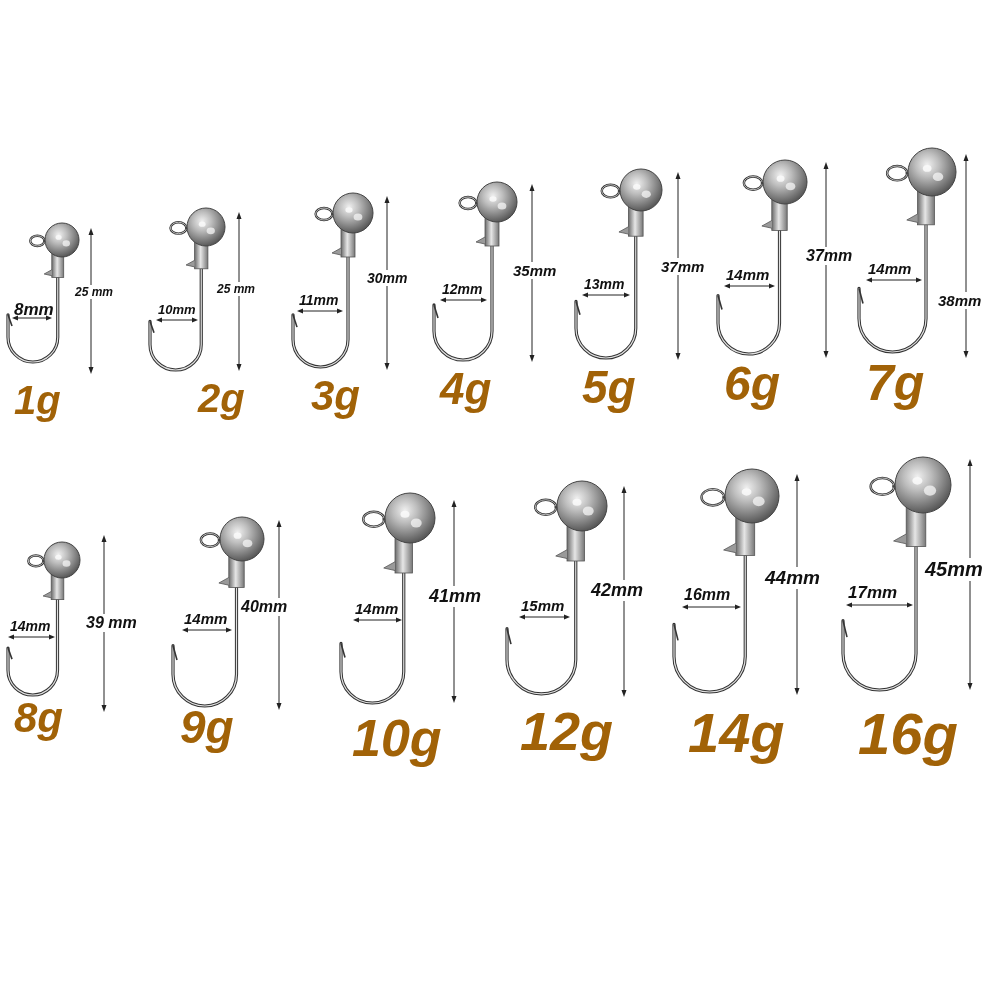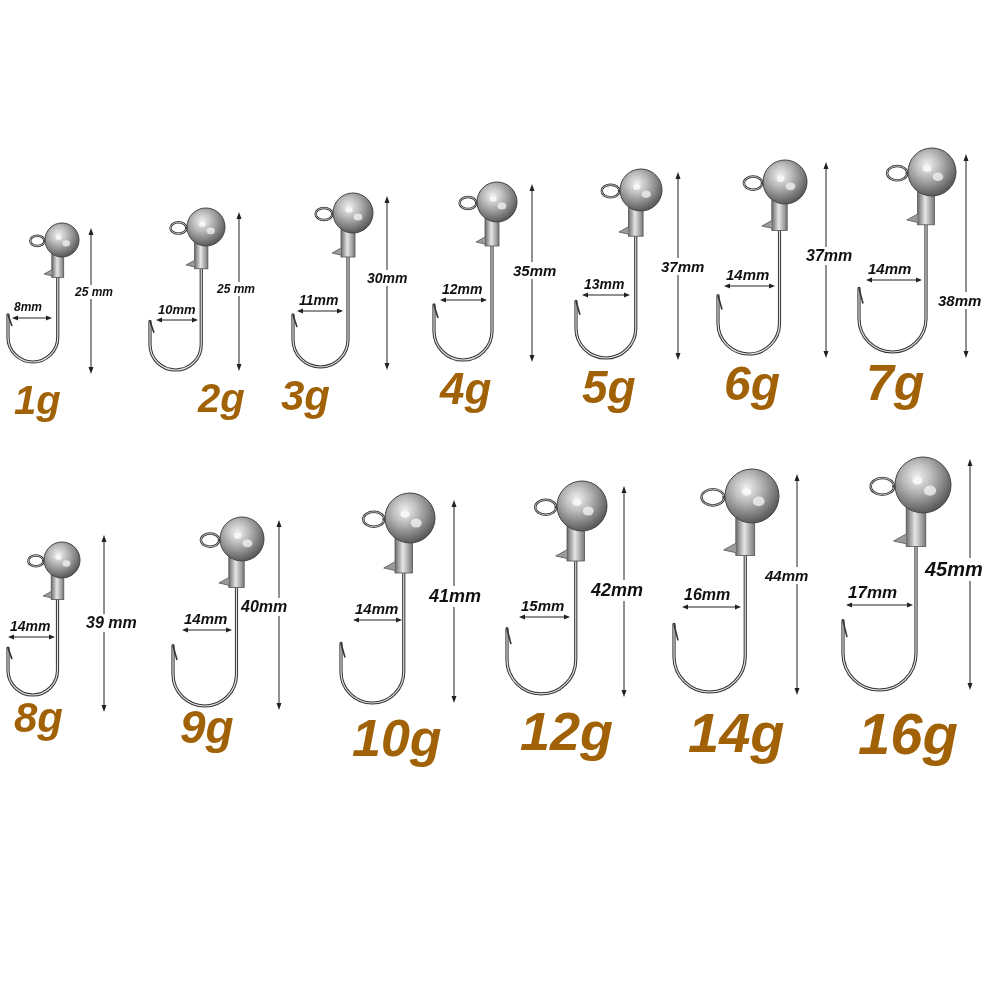--- a/index.html
+++ b/index.html
@@ -45,21 +45,21 @@
         <ellipse cx="58.6" cy="237.45" rx="3.06" ry="2.3800000000000003" fill="#fafafa" opacity="0.85"></ellipse>
         <ellipse cx="66.25" cy="243.4" rx="3.74" ry="3.06" fill="#f5f5f5" opacity="0.75"></ellipse>
         <line x1="91" y1="233" x2="91" y2="369" stroke="#222" stroke-width="1"></line>
         <path d="M 88.5 235 L 91 228 L 93.5 235 Z" fill="#222"></path>
         <path d="M 88.5 367 L 91 374 L 93.5 367 Z" fill="#222"></path>
         <line x1="16" y1="318" x2="48" y2="318" stroke="#222" stroke-width="1"></line>
         <path d="M 18 315.5 L 12 318 L 18 320.5 Z" fill="#222"></path>
         <path d="M 46 315.5 L 52 318 L 46 320.5 Z" fill="#222"></path>
       </svg>
       <span class="label-len" style="left: 74px; top: 285px; font-size: 12px;">25 mm</span>
-      <span class="label-gap" style="left: 14px; top: 300px; font-size: 12px;">8mm</span>
+      <span class="label-gap" style="left: 14px; top: 300px; font-size: 17px;">8mm</span>
       <span class="label-weight" style="left: 14px; top: 378px; font-size: 40px;">1g</span>
     </div>
     <div class="jig" style="left: 0px; top: 0px;">
       <svg width="1000" height="1000" viewBox="0 0 1000 1000" style="width: 1000px; height: 1000px;">
         <defs>
           <radialGradient id="hg2" cx="40%" cy="35%" r="70%">
             <stop offset="0%" stop-color="#f0f0f0"></stop>
             <stop offset="35%" stop-color="#bdbdbd"></stop>
             <stop offset="100%" stop-color="#4e4e4e"></stop>
           </radialGradient>
@@ -118,21 +118,21 @@
         <ellipse cx="358" cy="217" rx="4.4" ry="3.5999999999999996" fill="#f5f5f5" opacity="0.75"></ellipse>
         <line x1="387" y1="201" x2="387" y2="365" stroke="#222" stroke-width="1"></line>
         <path d="M 384.5 203 L 387 196 L 389.5 203 Z" fill="#222"></path>
         <path d="M 384.5 363 L 387 370 L 389.5 363 Z" fill="#222"></path>
         <line x1="301" y1="311" x2="339" y2="311" stroke="#222" stroke-width="1"></line>
         <path d="M 303 308.5 L 297 311 L 303 313.5 Z" fill="#222"></path>
         <path d="M 337 308.5 L 343 311 L 337 313.5 Z" fill="#222"></path>
       </svg>
       <span class="label-len" style="left: 366px; top: 270px; font-size: 14px;">30mm</span>
       <span class="label-gap" style="left: 299px; top: 292px; font-size: 14px;">11mm</span>
-      <span class="label-weight" style="left: 281px; top: 372px; font-size: 42px; text-align: right;">3g</span>
+      <span class="label-weight" style="left: 311px; top: 372px; font-size: 42px; text-align: right;">3g</span>
     </div>
     <div class="jig" style="left: 0px; top: 0px;">
       <svg width="1000" height="1000" viewBox="0 0 1000 1000" style="width: 1000px; height: 1000px;">
         <defs>
           <radialGradient id="hg4" cx="40%" cy="35%" r="70%">
             <stop offset="0%" stop-color="#f0f0f0"></stop>
             <stop offset="35%" stop-color="#bdbdbd"></stop>
             <stop offset="100%" stop-color="#4e4e4e"></stop>
           </radialGradient>
           <linearGradient id="cg4" x1="0" x2="1" y1="0" y2="0">
@@ -440,21 +440,21 @@
         <circle cx="752" cy="496" r="27" fill="url(#hg12)" stroke="#444" stroke-width="1"></circle>
         <ellipse cx="746.6" cy="491.95" rx="4.859999999999999" ry="3.7800000000000002" fill="#fafafa" opacity="0.85"></ellipse>
         <ellipse cx="758.75" cy="501.4" rx="5.94" ry="4.859999999999999" fill="#f5f5f5" opacity="0.75"></ellipse>
         <line x1="797" y1="479" x2="797" y2="690" stroke="#222" stroke-width="1"></line>
         <path d="M 794.5 481 L 797 474 L 799.5 481 Z" fill="#222"></path>
         <path d="M 794.5 688 L 797 695 L 799.5 688 Z" fill="#222"></path>
         <line x1="686" y1="607" x2="737" y2="607" stroke="#222" stroke-width="1"></line>
         <path d="M 688 604.5 L 682 607 L 688 609.5 Z" fill="#222"></path>
         <path d="M 735 604.5 L 741 607 L 735 609.5 Z" fill="#222"></path>
       </svg>
-      <span class="label-len" style="left: 764px; top: 567px; font-size: 15px;">44mm</span>
+      <span class="label-len" style="left: 764px; top: 567px; font-size: 19px;">44mm</span>
       <span class="label-gap" style="left: 684px; top: 586px; font-size: 16px;">16mm</span>
       <span class="label-weight" style="left: 688px; top: 700px; font-size: 56px;">14g</span>
     </div>
     <div class="jig" style="left: 0px; top: 0px;">
       <svg width="1000" height="1000" viewBox="0 0 1000 1000" style="width: 1000px; height: 1000px;">
         <defs>
           <radialGradient id="hg13" cx="40%" cy="35%" r="70%">
             <stop offset="0%" stop-color="#f0f0f0"></stop>
             <stop offset="35%" stop-color="#bdbdbd"></stop>
             <stop offset="100%" stop-color="#4e4e4e"></stop>

